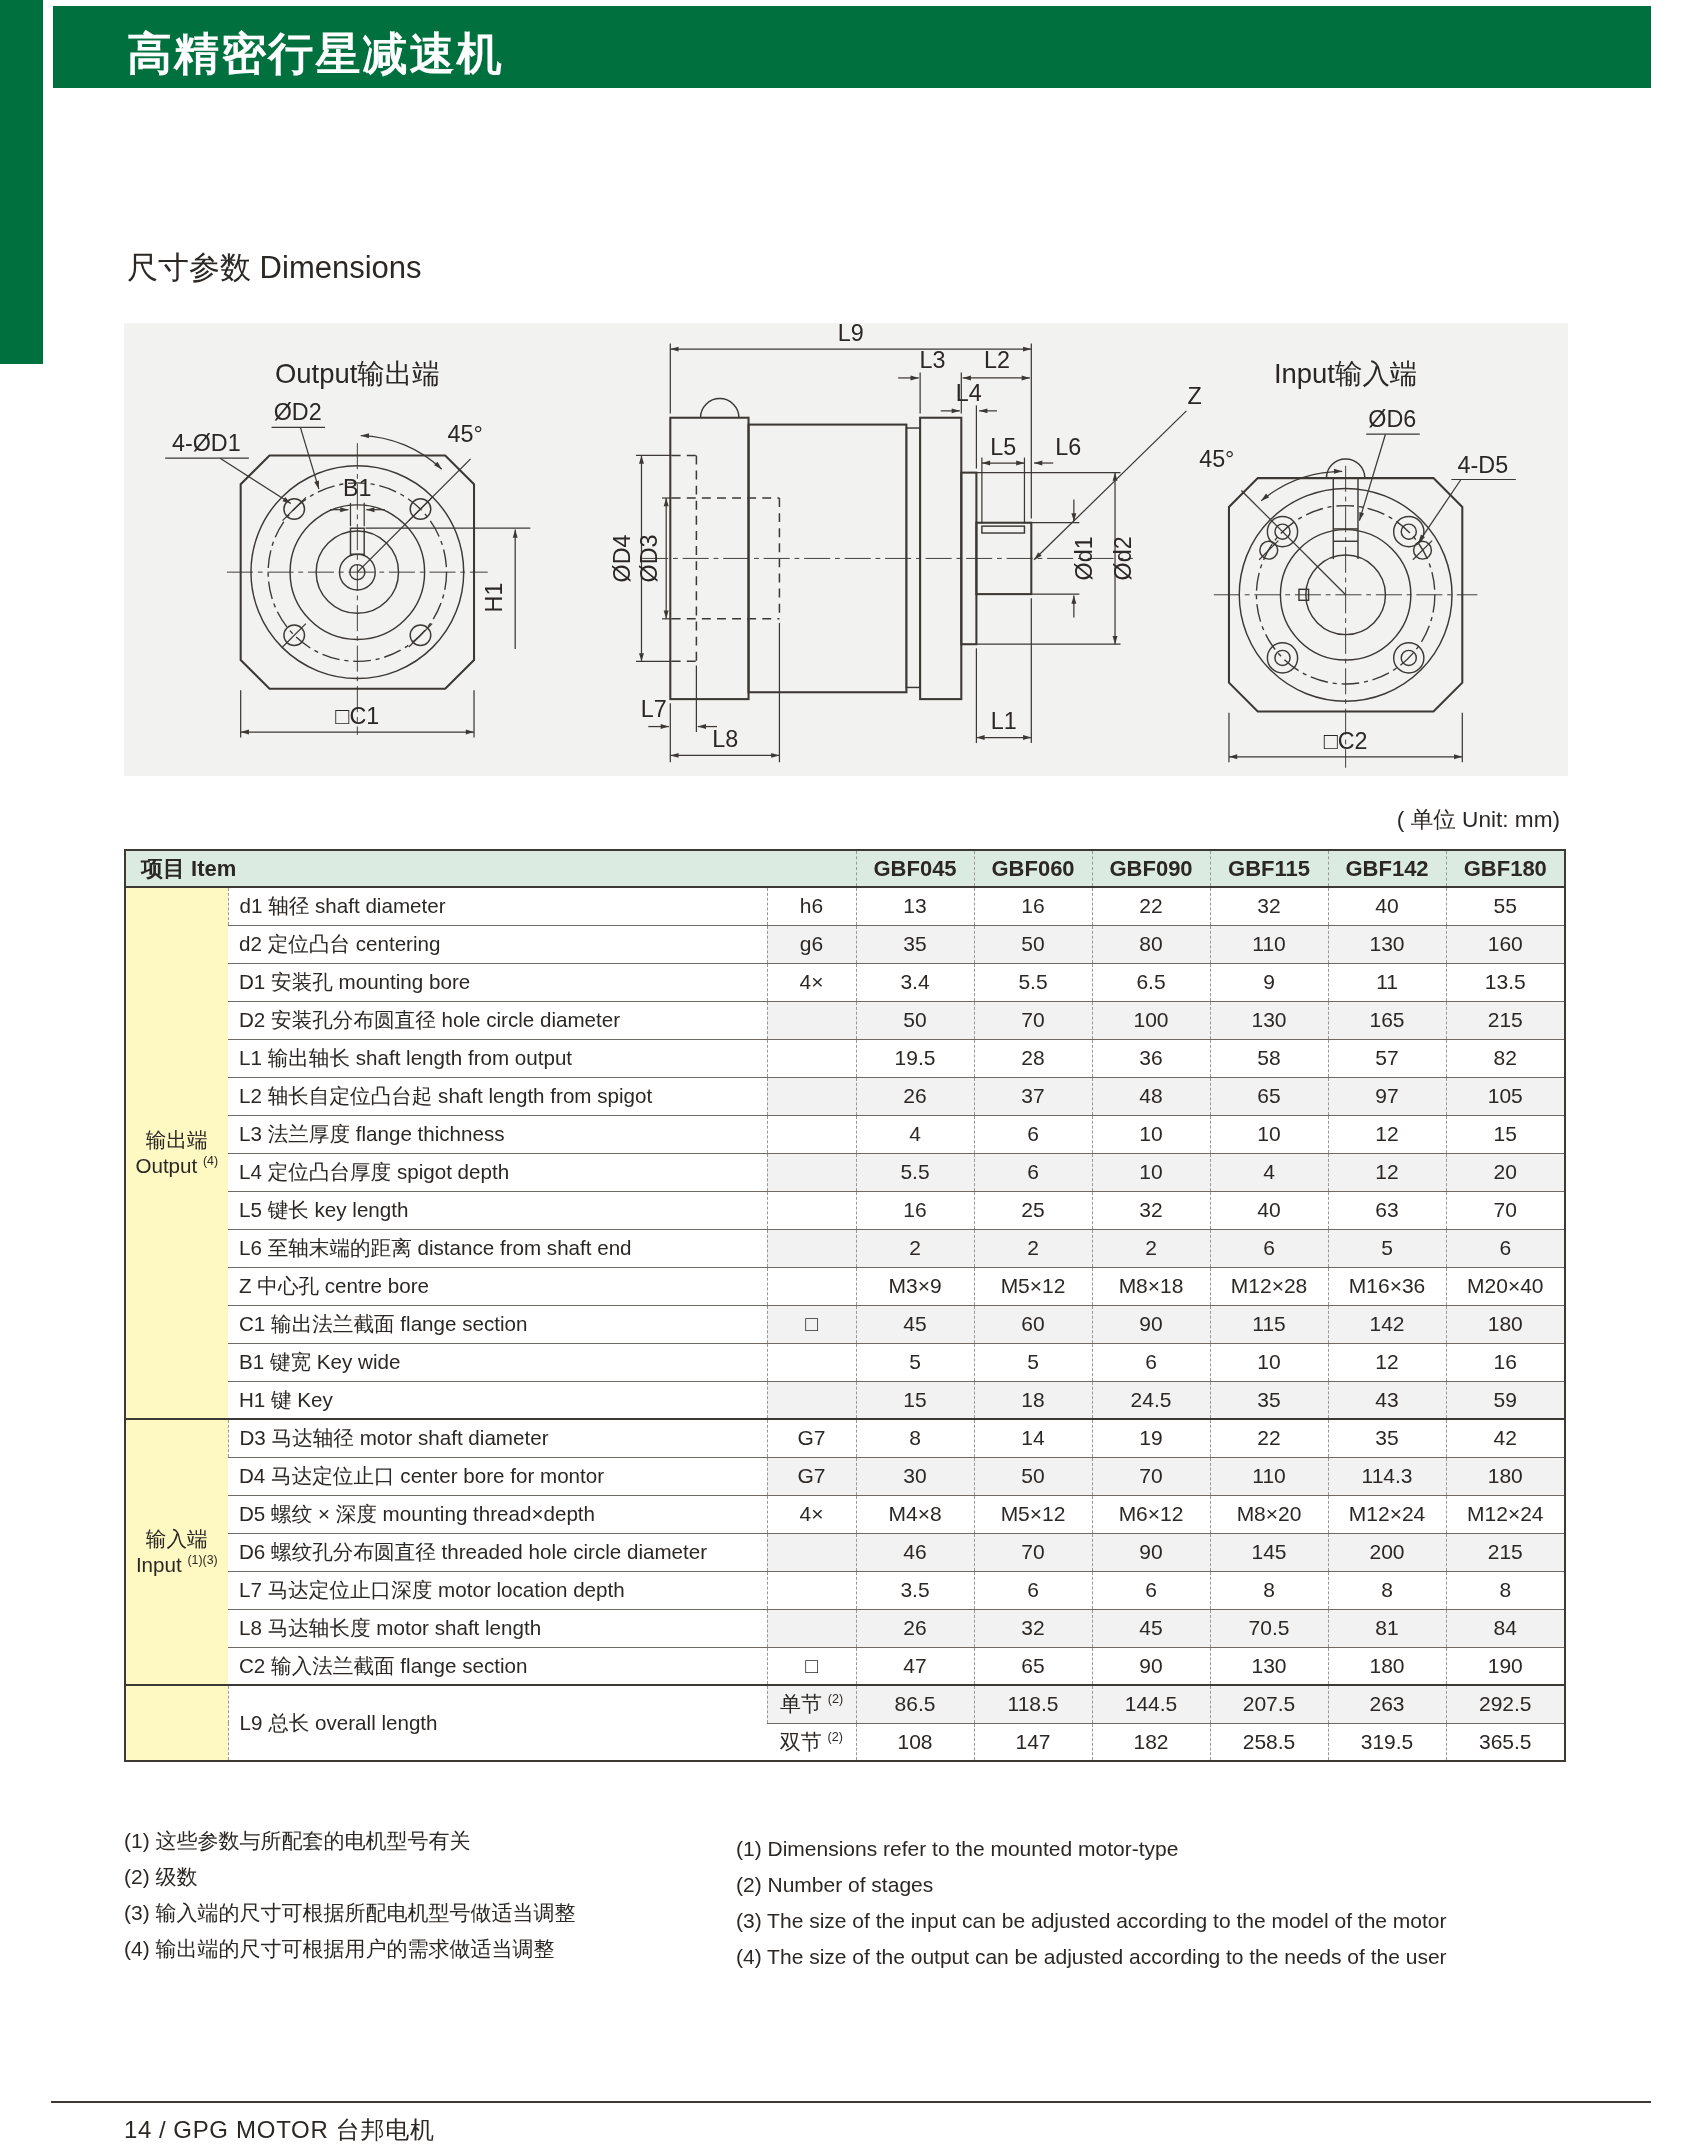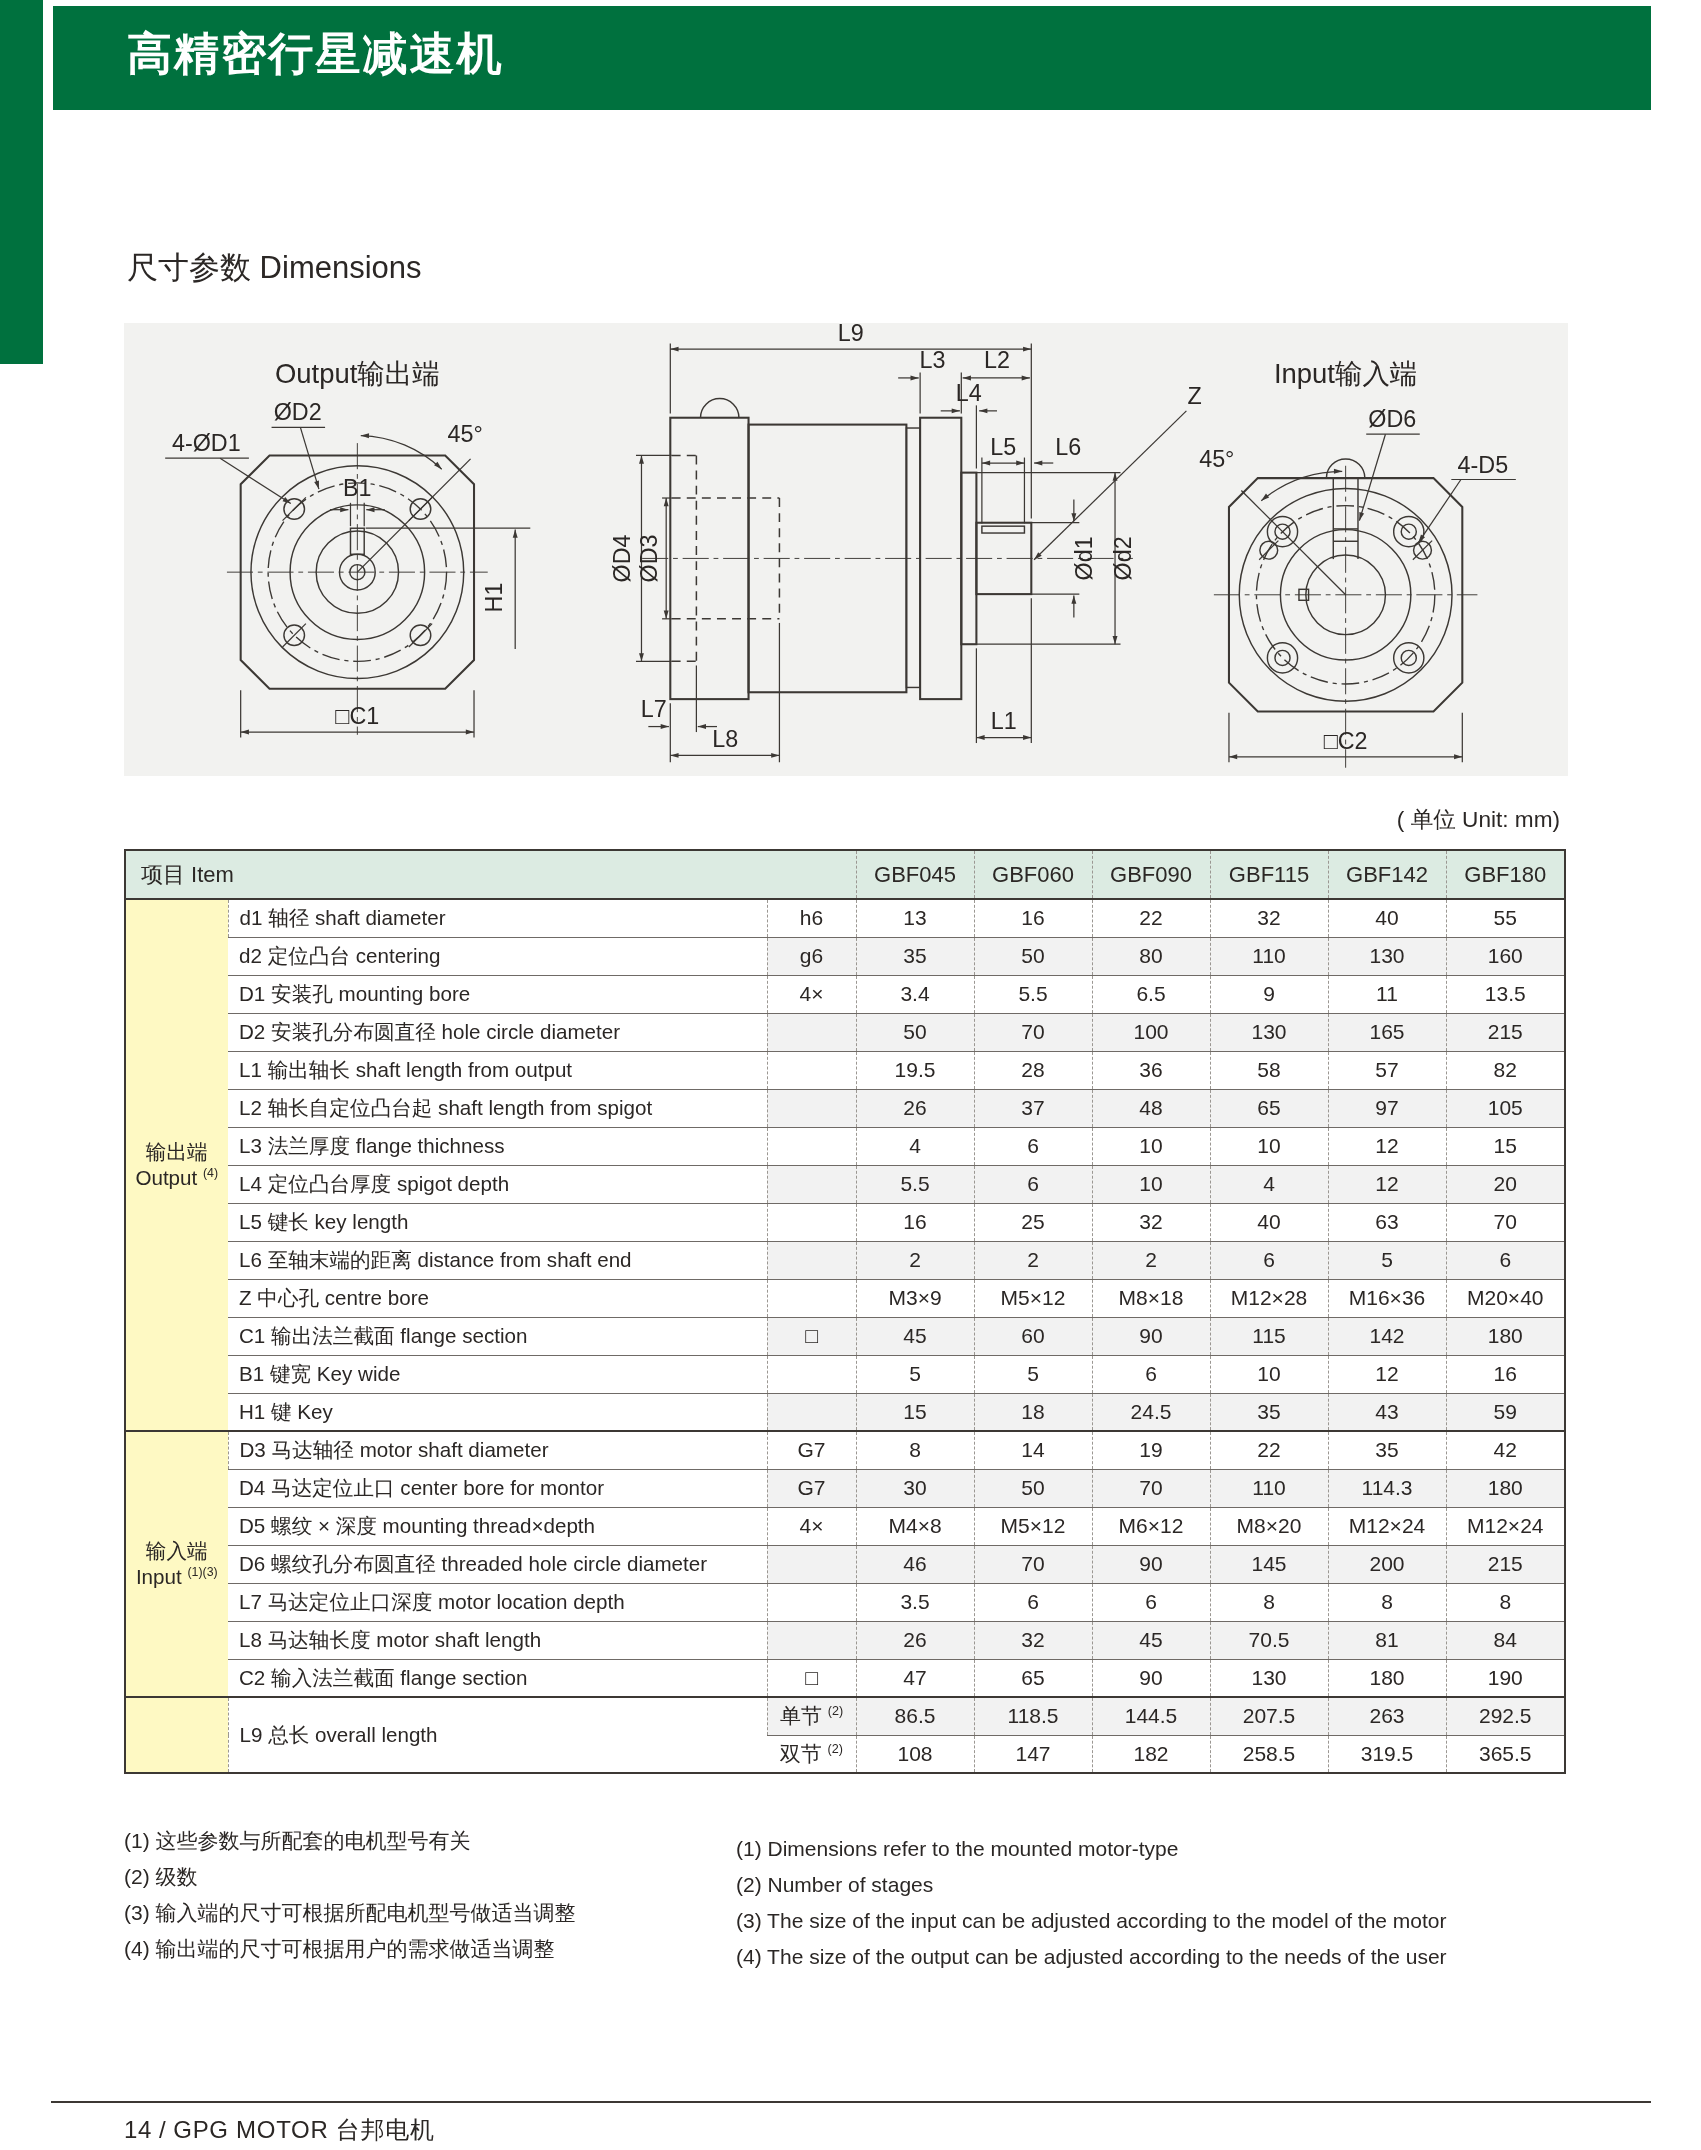--- a/index.html
+++ b/index.html
@@ -12,21 +12,21 @@
     --row-line:#6f6a66;
     --dash-gray:#9b9792;
     --drawing-bg:#f2f2f0;
   }
   *{margin:0;padding:0;box-sizing:border-box;}
   html,body{background:#fff;}
   body{font-family:"Liberation Sans","DejaVu Sans",sans-serif;color:var(--ink);}
   .page{position:relative;width:1702px;height:2151px;background:#fff;overflow:hidden;}
 
   .left-strip{position:absolute;left:0;top:0;width:43px;height:364px;background:var(--brand-green);}
-  .topbar{position:absolute;left:53px;top:5.5px;width:1598px;height:104px;background:var(--brand-green);}
+  .topbar{position:absolute;left:53px;top:5.5px;width:1598px;height:82px;background:var(--brand-green);}
   .topbar h1{font-size:45px;line-height:96px;font-weight:bold;color:#fff;padding-left:74px;letter-spacing:2.1px;}
   .subtitle{position:absolute;left:127px;top:137px;font-size:32px;font-weight:bold;color:var(--subtitle-gray);}
   .section-title{position:absolute;left:127px;top:247px;font-size:31px;font-weight:normal;color:var(--ink);}
 
   .drawing{position:absolute;left:124px;top:323px;width:1444px;height:453px;background:var(--drawing-bg);}
   .drawing svg{width:100%;height:100%;display:block;}
   .ln{fill:none;stroke:var(--line-ink);stroke-width:3;}
   .thin{stroke-width:2.1;}
   .dim{fill:none;stroke:var(--line-ink);stroke-width:1.8;}
   .cl{fill:none;stroke:var(--line-ink);stroke-width:1.4;stroke-dasharray:38 7 7 7;}
@@ -35,21 +35,21 @@
   .drawing text{fill:var(--ink);}
   .dlab{font-size:34px;}
   .vlab{font-size:40px;}
 
   .unit-note{position:absolute;right:142px;top:804px;font-size:22.6px;color:var(--ink);}
 
   .dim-table{position:absolute;left:124px;top:849px;width:1440px;border-collapse:collapse;table-layout:fixed;
     border:2.7px solid var(--line-ink);font-size:20.6px;color:var(--ink);}
   .dim-table th,.dim-table td{border-left:1.4px dashed var(--dash-gray);padding:0 4.1px;}
   .dim-table tr>*:first-child{border-left:none;}
-  .dim-table th{height:49px;background:var(--table-header-bg);font-weight:normal;font-size:22px;
+  .dim-table th{height:37px;background:var(--table-header-bg);font-weight:bold;font-size:22px;
     border-bottom:2.1px solid var(--line-ink);text-align:center;}
   .dim-table th.item-h{text-align:left;padding-left:15px;}
   .dim-table td{height:38px;}
   .dim-table tbody tr+tr>td{border-top:1.4px solid var(--row-line);}
   .dim-table tbody tr.gsep>td{border-top:2.7px solid var(--line-ink);}
   .dim-table td.gcell{text-align:center;line-height:1.25;font-size:20.6px;background:#fef9c3;}
   .dim-table td.lcell{text-align:left;padding-left:11px;background:#fff;margin-left:23px;}
   .dim-table td.tcell,.dim-table td.vcell{text-align:center;font-size:21px;}
   .dim-table tr.alt td.tcell,.dim-table tr.alt td.vcell{background:var(--alt-row-bg);}
   sup{font-size:0.6em;}

